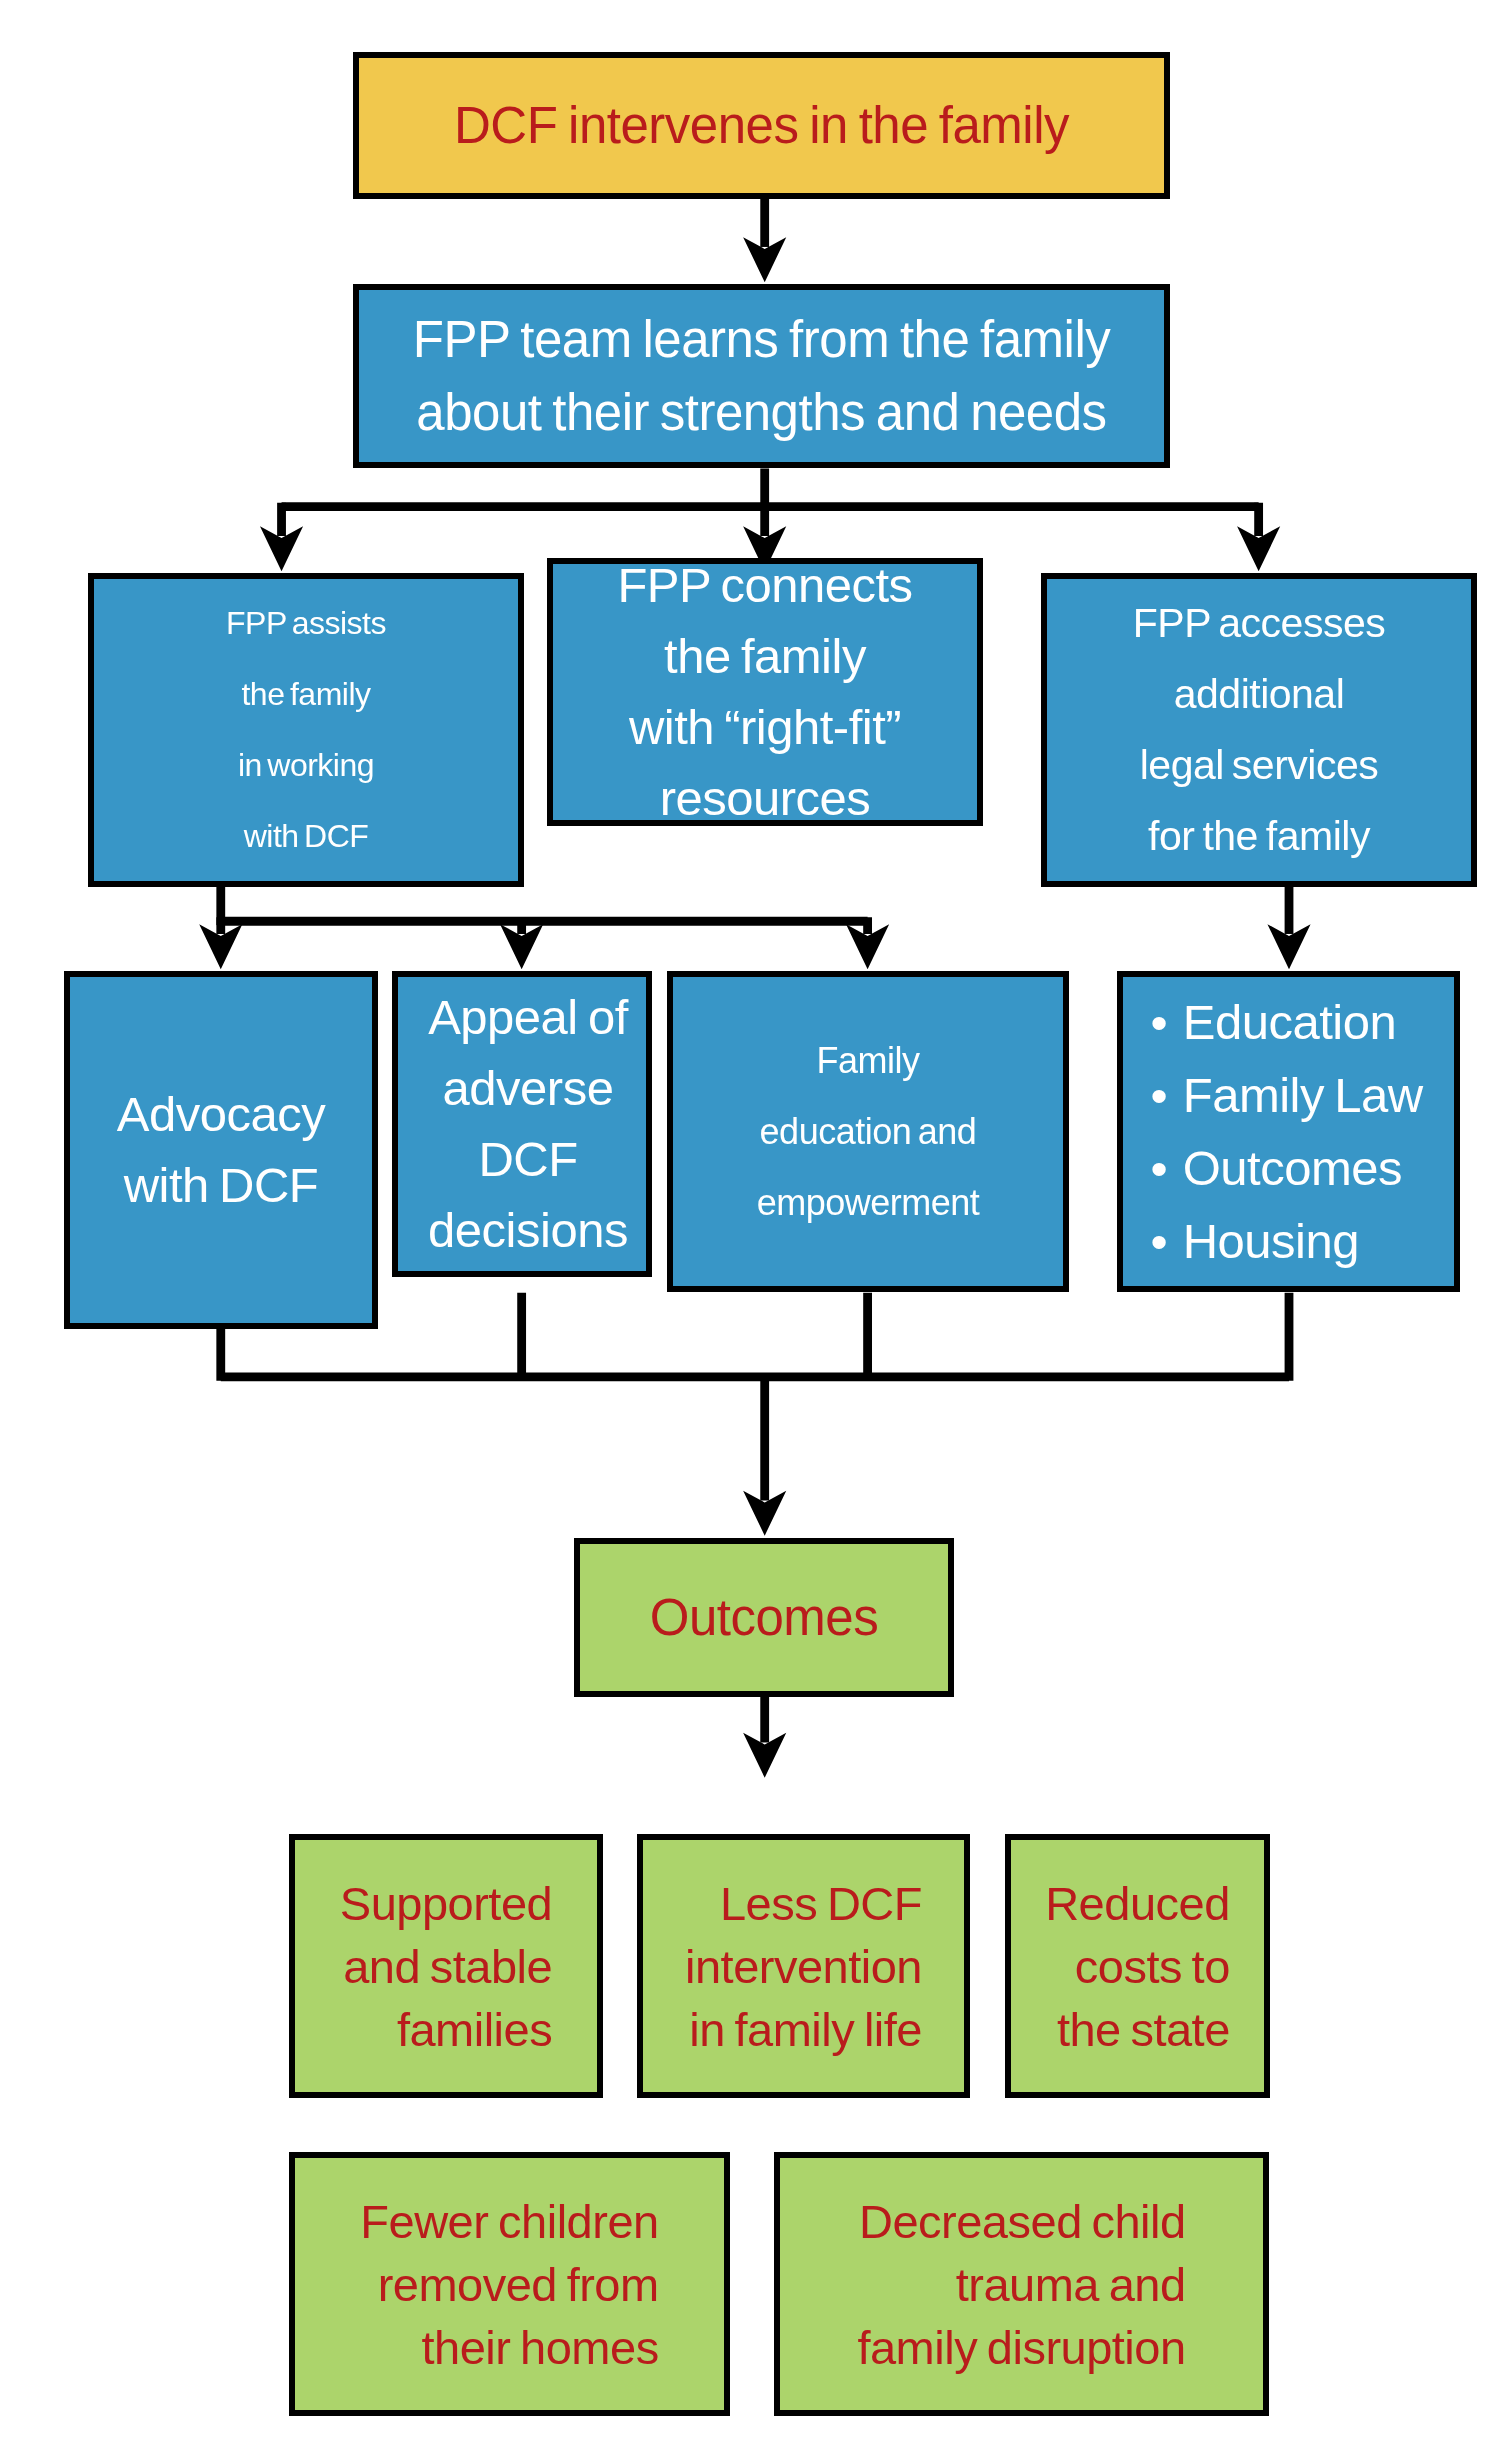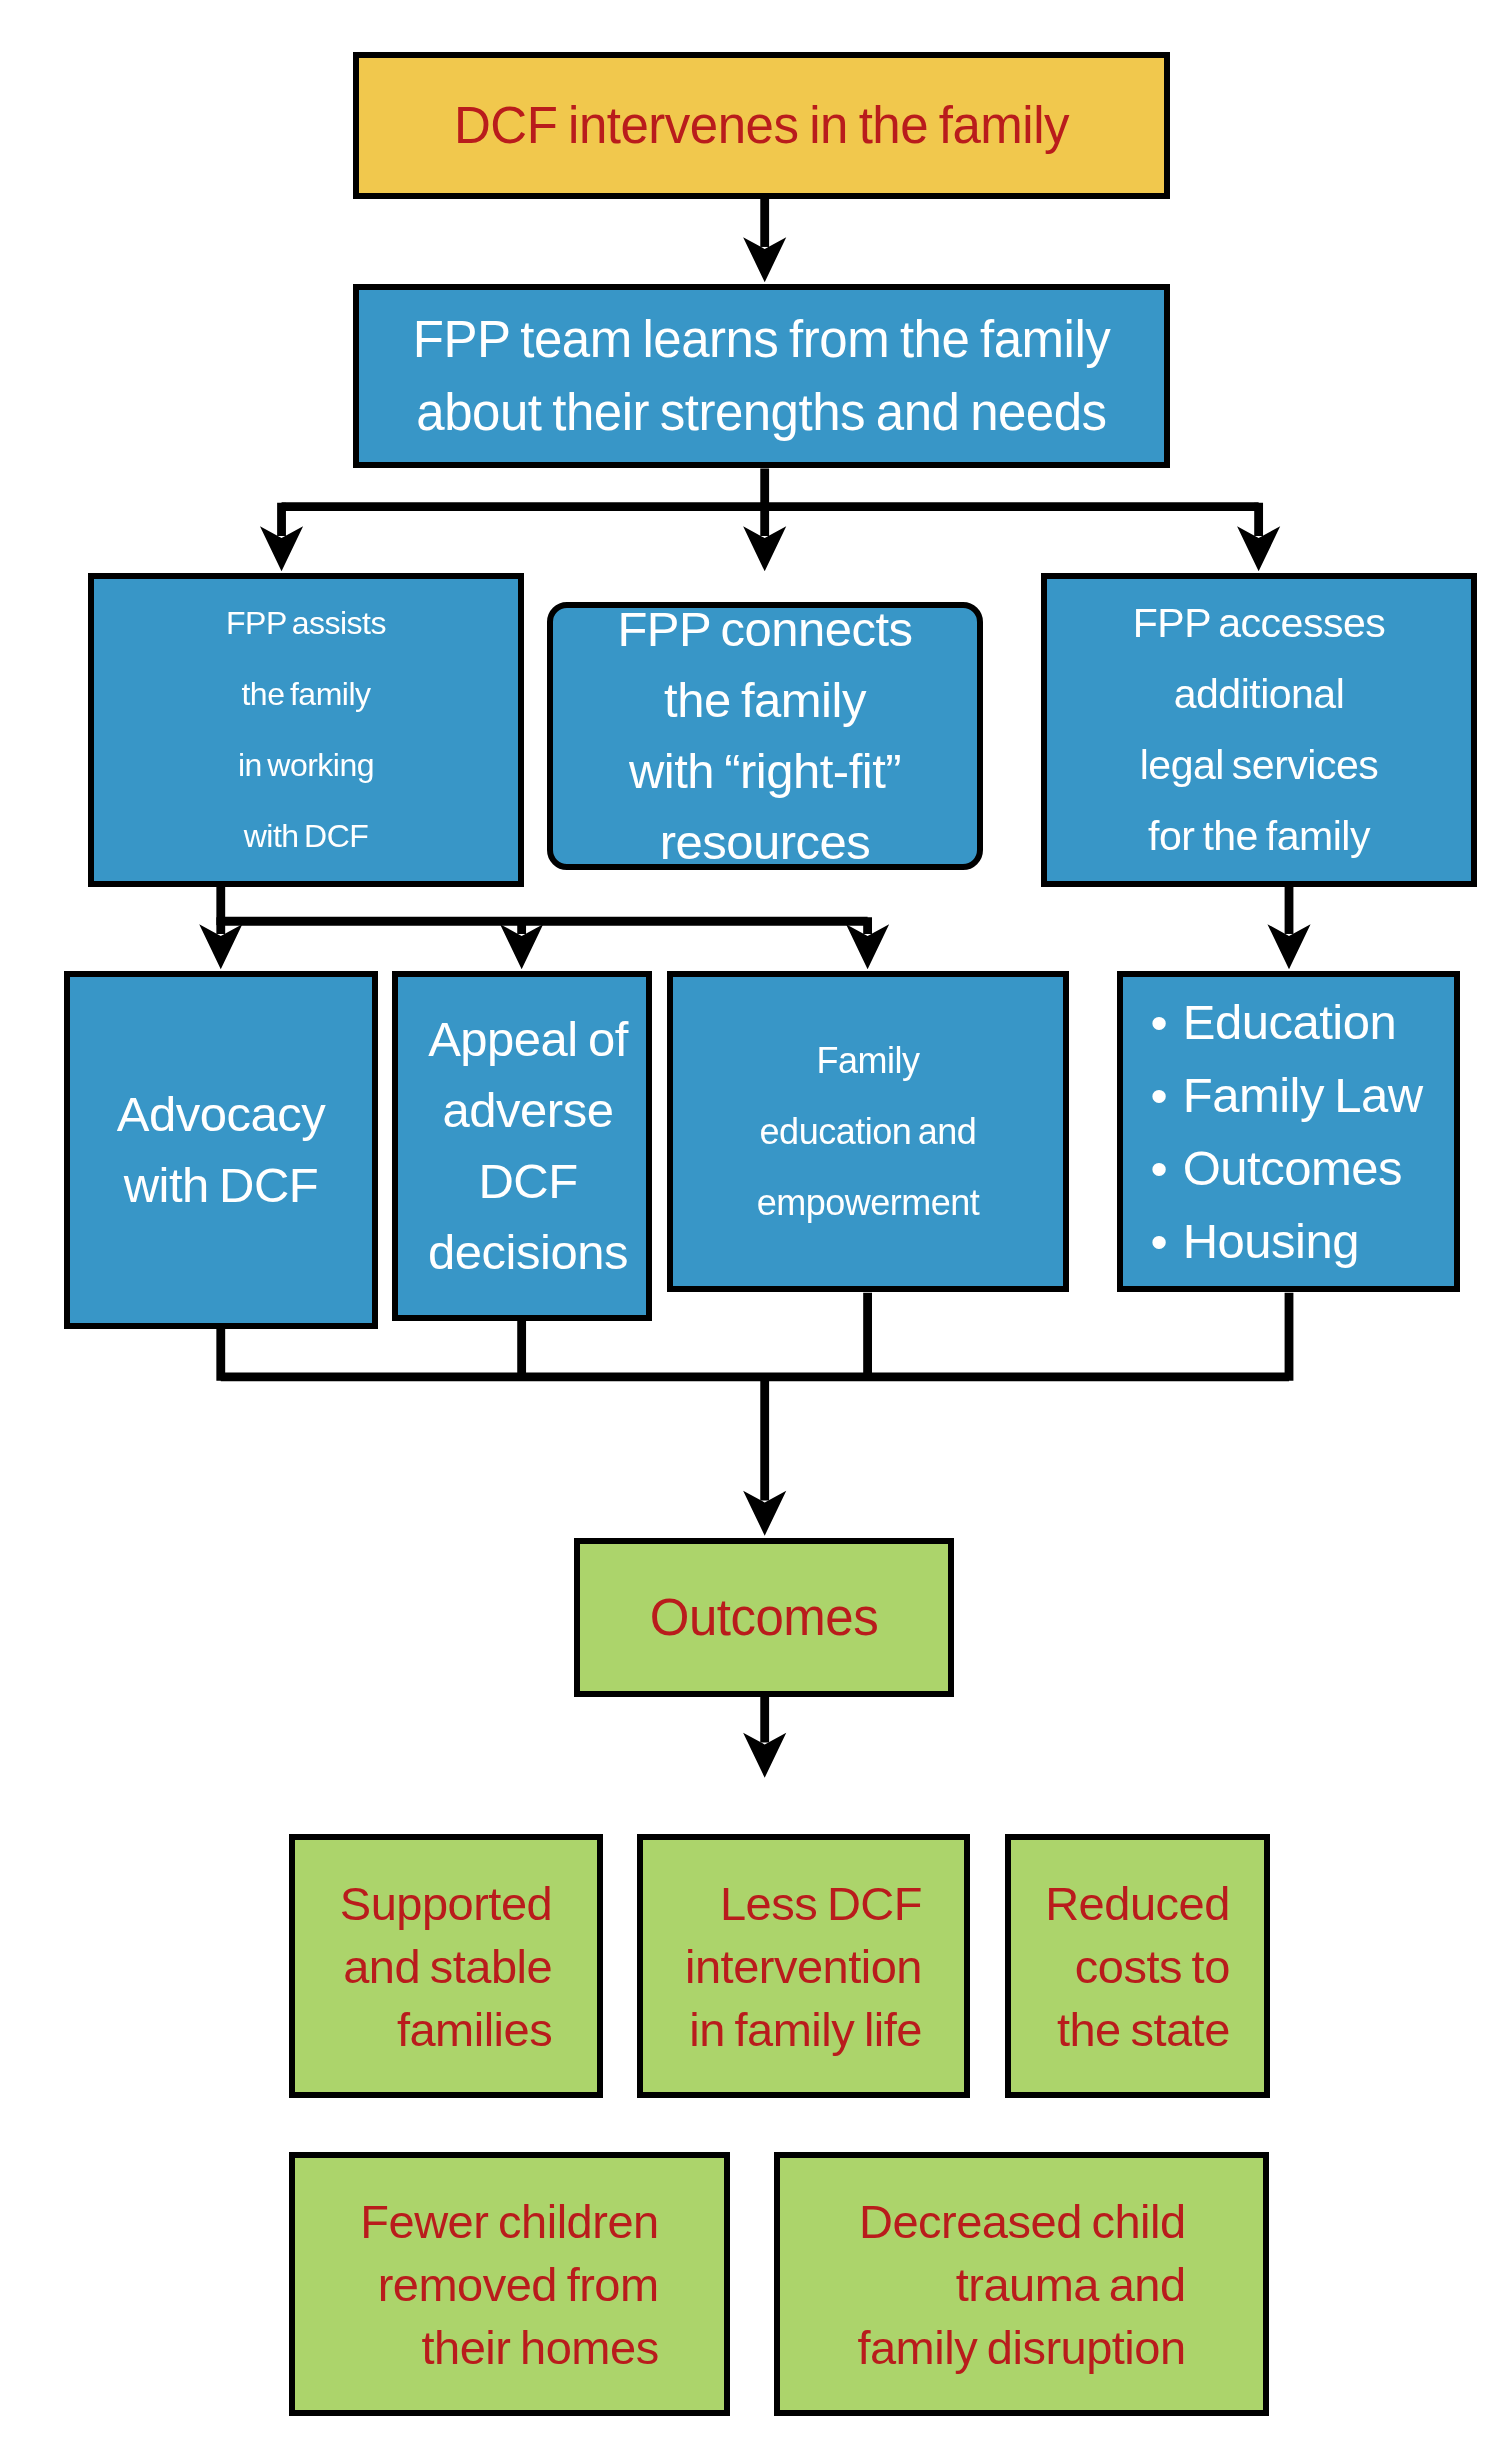--- a/index.html
+++ b/index.html
@@ -25,25 +25,25 @@
     color:#b91c1c;
   }
   .yellow{background:var(--box_yellow,#F1C84D);}
   .blue{background:var(--box_blue,#3896C7);color:var(--text_light,#fff);}
   .green{background:var(--box_green,#ACD46B);text-align:right;}
 
   #n-start{left:353px;top:52px;width:817px;height:147px;font-size:51px;}
   #n-learn{left:353px;top:284px;width:817px;height:184px;font-size:51px;line-height:73px;}
 
   #n-b1{left:64px;top:573px;width:436px;height:314px;font-size:32px;line-height:71px;margin-left:24px;}
-  #n-b2{left:547px;top:602px;width:436px;height:268px;font-size:49px;line-height:71px;border-radius:20px;}
+  #n-b2{left:547px;top:558px;width:436px;height:268px;font-size:49px;line-height:71px;}
   #n-b3{left:1041px;top:573px;width:436px;height:314px;font-size:41px;line-height:71px;}
 
   #n-s1{left:64px;top:971px;width:314px;height:358px;font-size:49px;line-height:71px;}
-  #n-s2{left:392px;top:971px;width:260px;height:350px;font-size:49px;line-height:71px;padding-left:12px;}
+  #n-s2{left:392px;top:971px;width:260px;height:306px;font-size:49px;line-height:71px;padding-left:12px;}
   #n-s3{left:667px;top:971px;width:402px;height:321px;font-size:36px;line-height:71px;}
 
   #n-legal{left:1117px;top:971px;width:343px;height:321px;font-size:49px;line-height:73px;
            flex-direction:column;align-items:flex-start;justify-content:center;
            padding-left:27.4px;text-align:left;}
   .lrow{display:flex;align-items:baseline;gap:15.7px;white-space:nowrap;}
   .dot{display:inline-block;}
 
   #n-outcomes{left:574px;top:1538px;width:380px;height:159px;font-size:51px;}
 

